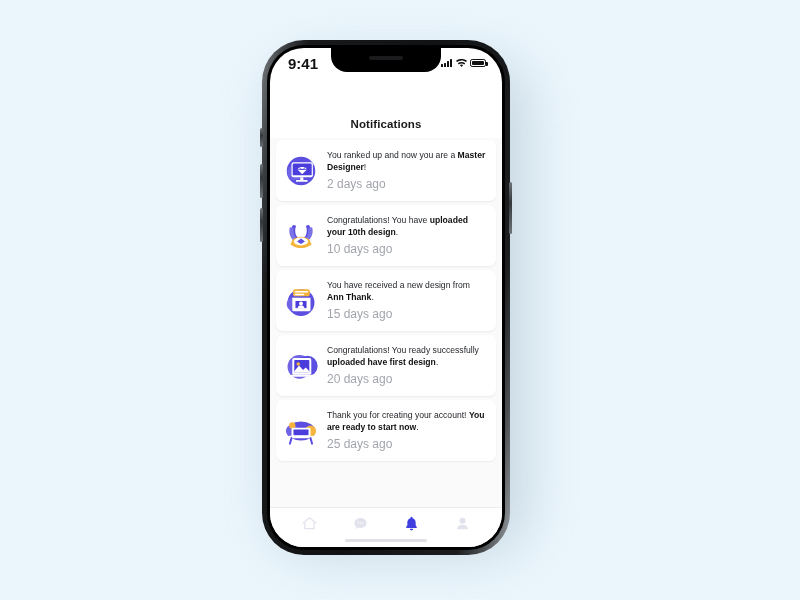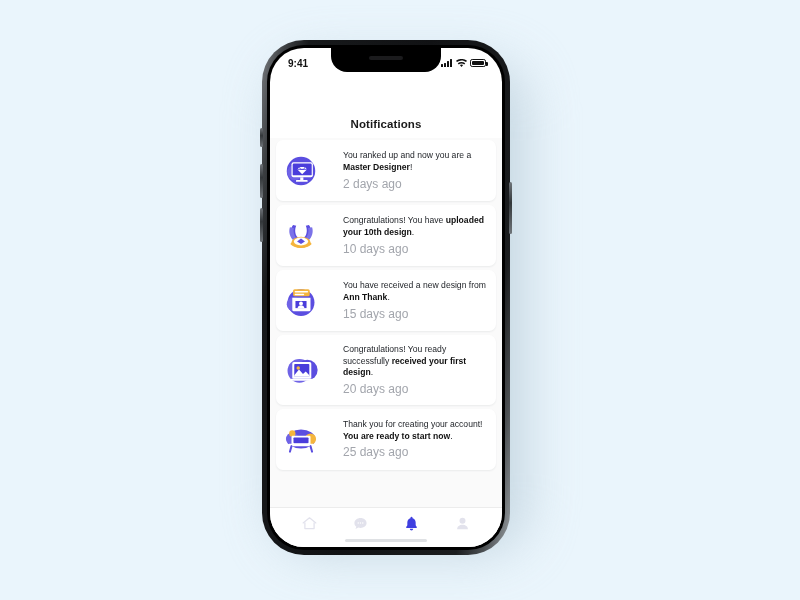--- a/index.html
+++ b/index.html
@@ -85,21 +85,21 @@
 
   
   .statusbar {
     position: relative;
     height: 26px;
     flex: 0 0 26px;
     display: flex;
     align-items: center;
     justify-content: space-between;
     padding: 4px 16px 0 18px;
-    font-size: 10px;
+    font-size: 15px;
     font-weight: bold;
     color: #111;
     z-index: 7;
   }
   .status-right { display: flex; align-items: center; gap: 3.5px; }
   .bars { display: flex; align-items: flex-end; gap: 1px; height: 8px; }
   .bars i { display: block; width: 2px; background: #111; border-radius: .5px; }
   .bars i:nth-child(1){height:3px}
   .bars i:nth-child(2){height:4.5px}
   .bars i:nth-child(3){height:6px}
@@ -131,21 +131,21 @@
     overflow: hidden;
     padding-top: 2px;
   }
   .notif-card {
     background: #fff;
     border-radius: 7px;
     margin: 0 6px 4px 6px;
     padding: 9px 8px 9px 6px;
     display: flex;
     align-items: center;
-    gap: 23px;
+    gap: 7px;
     box-shadow: 0 1px 2px rgba(30,40,60,.07);
     min-height: 61px;
   }
   .notif-icon { flex: 0 0 38px; width: 38px; height: 38px; }
   .notif-icon svg { width: 38px; height: 38px; display: block; }
   .notif-text { flex: 1 1 auto; min-width: 0; }
   .notif-msg {
     font-size: 8.6px; line-height: 1.35; color: #23262b;
   }
   .notif-msg b { font-weight: bold; color: #111; }
@@ -291,21 +291,21 @@
                 <circle cx="32" cy="24" r="13" fill="#5b4ee0"></circle>
                 <rect x="13" y="14" width="24" height="21" rx="2" fill="#fff"></rect>
                 <rect x="15.5" y="16.5" width="19" height="16" rx="1" fill="#4a3ddb"></rect>
                 <circle cx="20.5" cy="21.5" r="2.2" fill="#f5b53d"></circle>
                 <path d="M15.5 30.5l6-7 5 5.5 3.5-3 4.5 4.5v2h-19v-2Z" fill="#fff"></path>
                 <rect x="11" y="35" width="28" height="2.5" rx="1.25" fill="#fff"></rect>
               </svg>
             </div>
             <div class="notif-text">
               <div class="notif-msg">
-                <span>Congratulations! You ready successfully </span><b>received your first design</b><span>.</span>
+                <span>Congratulations! You ready successfully </span><b>uploaded have first design</b><span>.</span>
               </div>
               <div class="notif-time">20 days ago</div>
             </div>
           </div>
 
           <div class="notif-card">
             <div class="notif-icon">
               <svg viewBox="0 0 48 48">
                 <ellipse cx="24" cy="24" rx="18" ry="12" fill="#5b4ee0"></ellipse>
                 <circle cx="13" cy="24" r="8" fill="#6f63e6"></circle>

